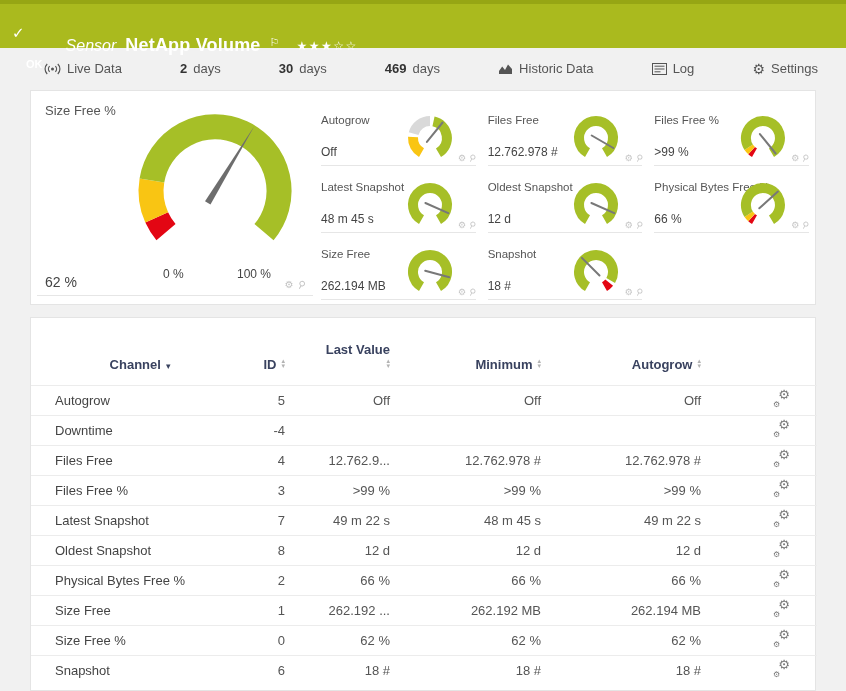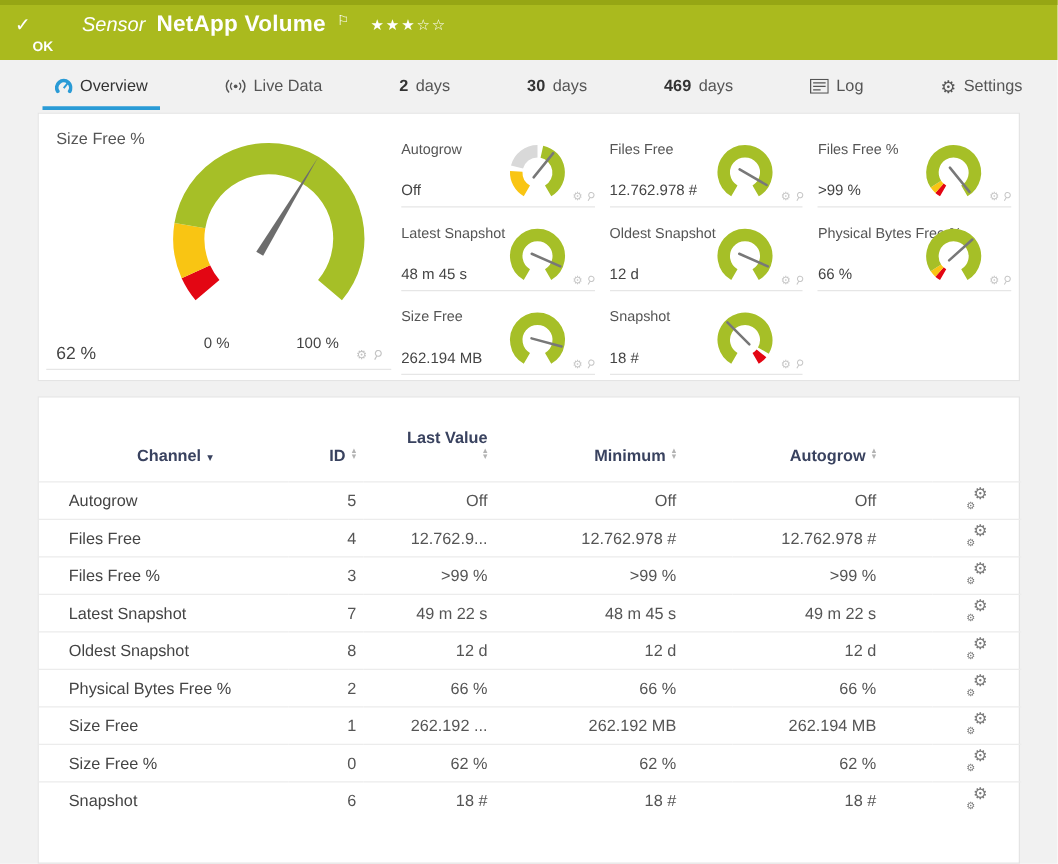--- a/index.html
+++ b/index.html
@@ -13,21 +13,21 @@
   }
 
   
   .header {
     position:absolute; left:0; top:0; width:846px; height:48px;
     background:#aaba1e; border-top:4px solid #96a614; color:#fff;
   }
   .h-line1 { display:flex; align-items:baseline; gap:9px; padding:5px 0 0 12px; }
   .h-check { font-size:15px; font-weight:bold; align-self:center; }
   .h-type  { font-style:italic; font-size:16px;margin-left:32px; }
-  .h-title { font-size:18px; font-weight:bold; letter-spacing:.2px; }
+  .h-title { font-size:18px; font-weight:bold; letter-spacing:.2px;margin-top:26px; }
   .h-flag  { font-size:11px; position:relative; top:-5px; }
   .h-stars { font-size:12px; letter-spacing:1.5px; margin-left:8px; position:relative; top:-1px; }
   .h-status{ font-size:11px; font-weight:bold; margin:2px 0 0 26px; }
 
   
   .tabbar {
     position:absolute; top:52px; left:0; width:846px; height:36px;
     display:flex; align-items:stretch; justify-content:space-between;
     padding:0 18px 0 34px; font-size:13px; color:#555;
   }
@@ -97,29 +97,20 @@
     <span class="h-check">✓</span>
     <span class="h-type">Sensor</span>
     <span class="h-title">NetApp Volume</span>
     <span class="h-flag">⚐</span>
     <span class="h-stars">★★★☆☆</span>
   </div>
   <div class="h-status">OK</div>
 </div>
 
 <div class="tabbar">
-  <div class="tab active">
-    <span class="t-ic">
-      <svg width="14" height="13" viewBox="0 0 14 13">
-        <path d="M2.2 11 A5.6 5.6 0 1 1 11.8 11" fill="none" stroke="#2a9bd6" stroke-width="3" stroke-linecap="round"></path>
-        <line x1="7" y1="8.5" x2="10.4" y2="4.2" stroke="#2a9bd6" stroke-width="1.6"></line>
-      </svg>
-    </span>
-    <span>Overview</span>
-  </div>
   <div class="tab">
     <span class="t-ic">
       <svg width="17" height="12" viewBox="0 0 17 12">
         <circle cx="8.5" cy="6" r="1.5" fill="#555"></circle>
         <path d="M5.6 3.2 A4 4 0 0 0 5.6 8.8" fill="none" stroke="#555" stroke-width="1.2"></path>
         <path d="M11.4 3.2 A4 4 0 0 1 11.4 8.8" fill="none" stroke="#555" stroke-width="1.2"></path>
         <path d="M3.2 1 A7 7 0 0 0 3.2 11" fill="none" stroke="#555" stroke-width="1.2"></path>
         <path d="M13.8 1 A7 7 0 0 1 13.8 11" fill="none" stroke="#555" stroke-width="1.2"></path>
       </svg>
     </span>
@@ -129,20 +120,28 @@
     <span class="num">2</span>
     <span>days</span>
   </div>
   <div class="tab">
     <span class="num">30</span>
     <span>days</span>
   </div>
   <div class="tab">
     <span class="num">469</span>
     <span>days</span>
+  </div>
+  <div class="tab">
+    <span class="t-ic">
+      <svg width="15" height="12" viewBox="0 0 15 12">
+        <path d="M1 11 L1 8 L4.2 3.6 L7 7 L10 1.6 L14 6 L14 11 Z" fill="#555"></path>
+      </svg>
+    </span>
+    <span>Historic Data</span>
   </div>
   <div class="tab">
     <span class="t-ic">
       <svg width="15" height="12" viewBox="0 0 15 12">
         <rect x="0.5" y="0.5" width="14" height="11" fill="none" stroke="#555"></rect>
         <line x1="2.5" y1="3.2" x2="12.5" y2="3.2" stroke="#555"></line>
         <line x1="2.5" y1="6" x2="12.5" y2="6" stroke="#555"></line>
         <line x1="2.5" y1="8.8" x2="8.5" y2="8.8" stroke="#555"></line>
       </svg>
     </span>
@@ -348,20 +347,32 @@
           <td class="c-last">Off</td>
           <td class="c-min">Off</td>
           <td class="c-max">Off</td>
           <td class="c-set">
             <span class="dgear">
               <span class="g1">⚙</span><span class="g2">⚙</span>
             </span>
           </td>
         </tr>
 
+        <tr>
+          <td class="c-channel">Downtime</td>
+          <td class="c-id">-4</td>
+          <td class="c-last"></td>
+          <td class="c-min"></td>
+          <td class="c-max"></td>
+          <td class="c-set">
+            <span class="dgear">
+              <span class="g1">⚙</span><span class="g2">⚙</span>
+            </span>
+          </td>
+        </tr>
 
         <tr>
           <td class="c-channel">Files Free</td>
           <td class="c-id">4</td>
           <td class="c-last">12.762.9...</td>
           <td class="c-min">12.762.978 #</td>
           <td class="c-max">12.762.978 #</td>
           <td class="c-set">
             <span class="dgear">
               <span class="g1">⚙</span><span class="g2">⚙</span>

